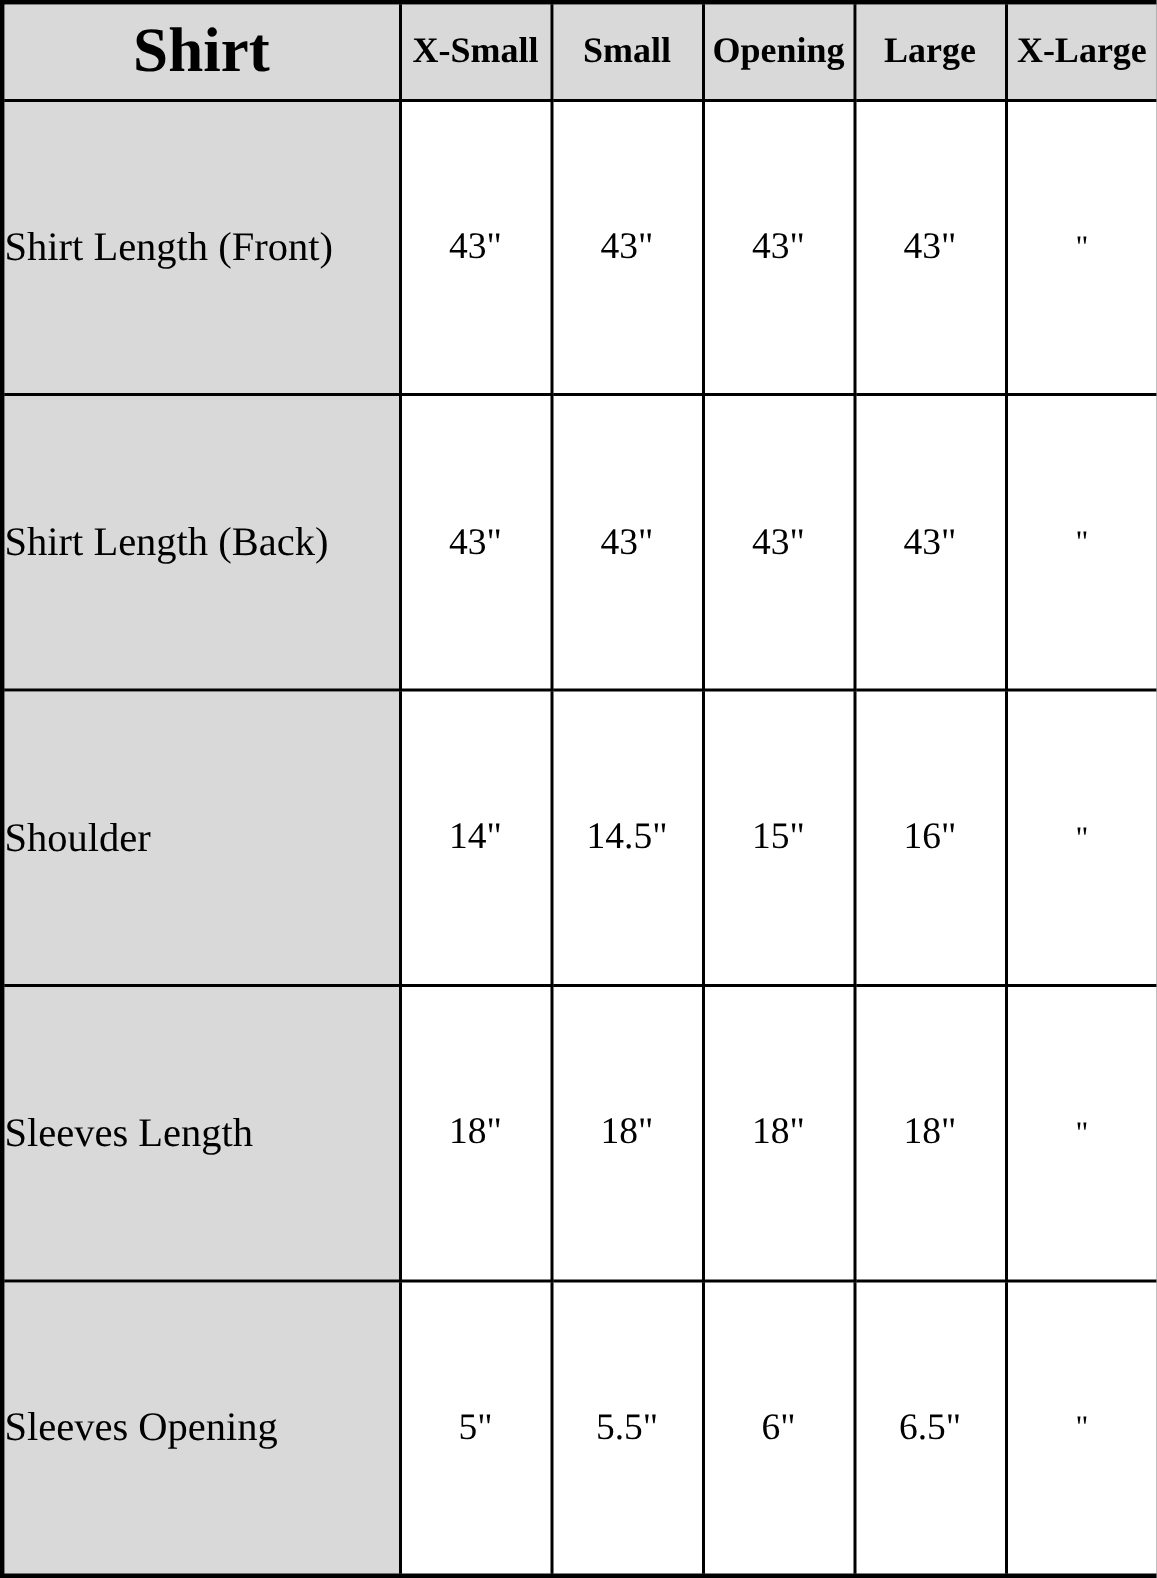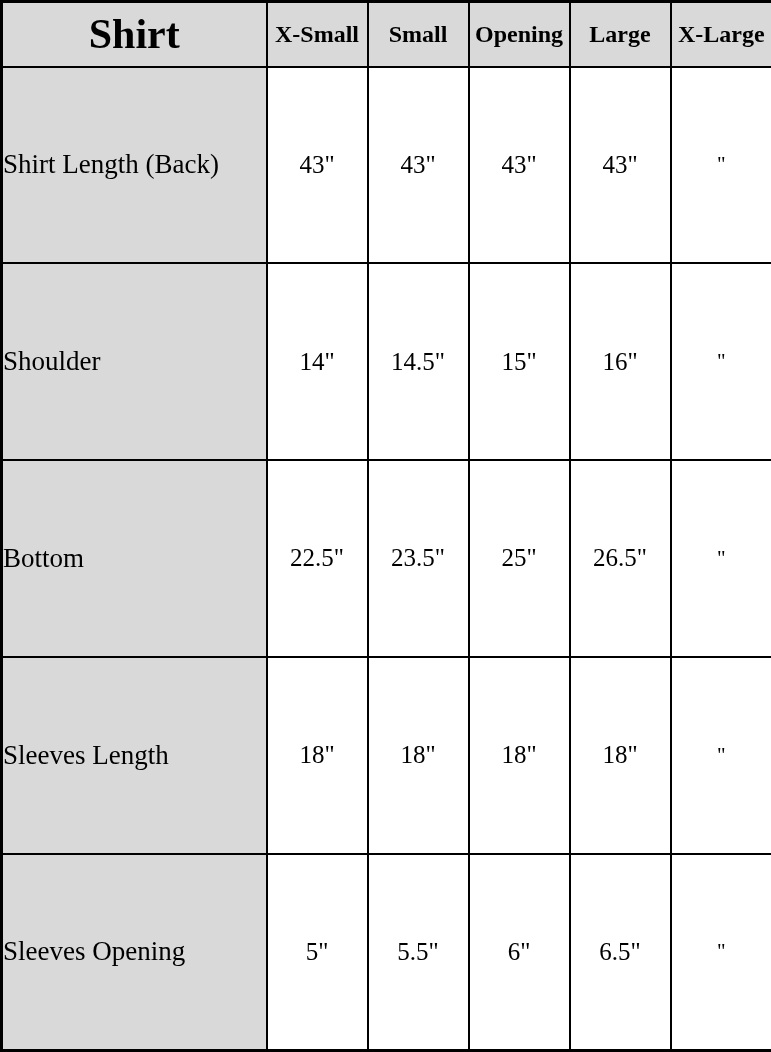--- a/index.html
+++ b/index.html
@@ -86,41 +86,41 @@
       <th class="shirt-cell">Shirt</th>
       <th class="size-header">X-Small</th>
       <th class="size-header">Small</th>
       <th class="size-header">Opening</th>
       <th class="size-header">Large</th>
       <th class="size-header">X-Large</th>
     </tr>
   </thead>
   <tbody id="rows-body">
       <tr class="data-row">
+        <td class="label-cell">Shirt Length (Front)</td>
+        <td class="value-cell">43"</td>
+        <td class="value-cell">43"</td>
+        <td class="value-cell">43"</td>
+        <td class="value-cell">43"</td>
+        <td class="value-cell xlarge">"</td>
+      </tr>
+      <tr class="data-row">
         <td class="label-cell">Shirt Length (Back)</td>
         <td class="value-cell">43"</td>
         <td class="value-cell">43"</td>
         <td class="value-cell">43"</td>
         <td class="value-cell">43"</td>
         <td class="value-cell xlarge">"</td>
       </tr>
       <tr class="data-row">
         <td class="label-cell">Shoulder</td>
         <td class="value-cell">14"</td>
         <td class="value-cell">14.5"</td>
         <td class="value-cell">15"</td>
         <td class="value-cell">16"</td>
-        <td class="value-cell xlarge">"</td>
-      </tr>
-      <tr class="data-row">
-        <td class="label-cell">Bottom</td>
-        <td class="value-cell">22.5"</td>
-        <td class="value-cell">23.5"</td>
-        <td class="value-cell">25"</td>
-        <td class="value-cell">26.5"</td>
         <td class="value-cell xlarge">"</td>
       </tr>
       <tr class="data-row">
         <td class="label-cell">Sleeves Length</td>
         <td class="value-cell">18"</td>
         <td class="value-cell">18"</td>
         <td class="value-cell">18"</td>
         <td class="value-cell">18"</td>
         <td class="value-cell xlarge">"</td>
       </tr>

